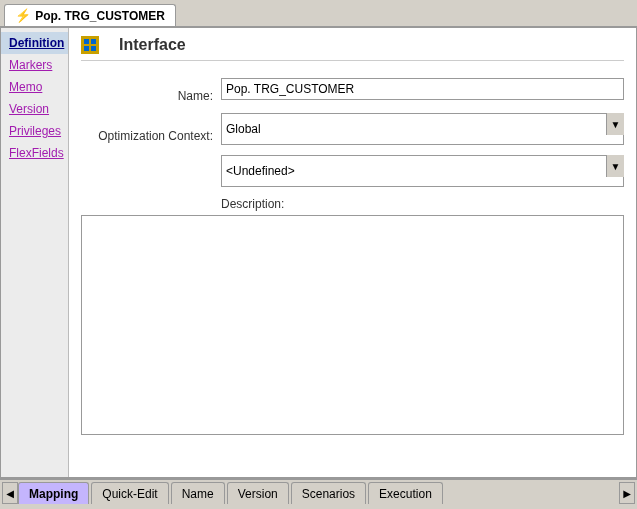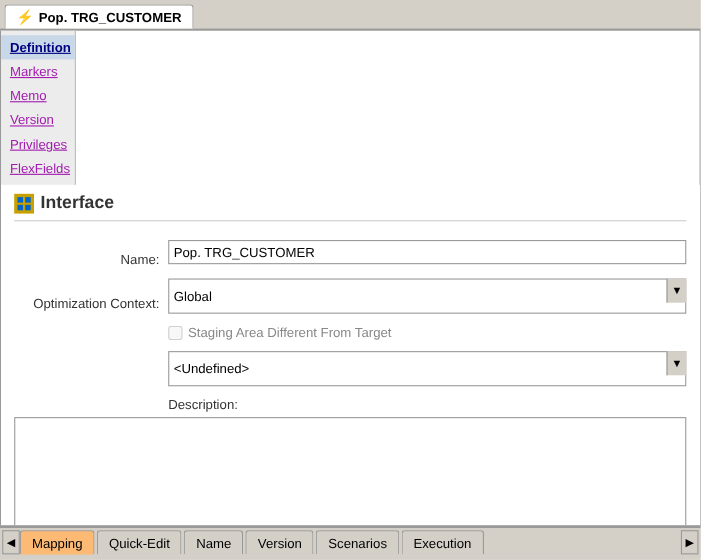--- a/index.html
+++ b/index.html
@@ -36,21 +36,21 @@
       font-weight: bold;
     }
     .tab-top-icon {
       color: #c8a000;
       font-size: 13px;
     }
 
     
     .main-container {
       display: flex;
-      flex-direction: column;
+      flex-direction: row;
       height: 450px;
       background: #fff;
       border: 1px solid #999;
       border-top: none;
     }
 
     
     .sidebar {
       width: 68px;
       background: #ececec;
@@ -75,21 +75,21 @@
       flex: 1;
       padding: 8px 12px;
       background: #fff;
       overflow-y: auto;
     }
 
     
     .content-header {
       display: flex;
       align-items: center;
-      gap: 6px;
+      gap: 20px;
       margin-bottom: 14px;
       border-bottom: 1px solid #ccc;
       padding-bottom: 6px;
     }
     .content-header-icon {
       width: 18px;
       height: 18px;
       background: #c8a000;
       display: inline-flex;
       align-items: center;
@@ -205,22 +205,22 @@
       padding: 3px 10px;
       cursor: pointer;
       font-size: 12px;
       border-radius: 3px 3px 0 0;
       margin-right: 2px;
       height: 22px;
       display: flex;
       align-items: center;
     }
     .tab-bottom.active {
-      background: #fdba74;
-      font-weight: normal;
+      background: #c4b5fd;
+      font-weight: bold;
     }
     .tab-bar-bottom-right {
       margin-left: auto;
       display: flex;
       align-items: center;
     }
     .scroll-btn {
       width: 16px;
       height: 22px;
       background: #d4d0c8;
@@ -278,24 +278,20 @@
       <span class="form-label">Optimization Context:</span>
       <div class="select-wrapper">
         <select>
           <option>Global</option>
         </select>
         <div class="select-arrow">▼</div>
       </div>
     </div>
 
     
-    <div class="checkbox-row">
-      <input type="checkbox" disabled="" style="">
-      <label>Staging Area Different From Target</label>
-    </div>
 
     
     <div class="form-row">
       <span class="form-label"></span>
       <div class="select-wrapper">
         <select>
           <option>&lt;Undefined&gt;</option>
         </select>
         <div class="select-arrow">▼</div>
       </div>

